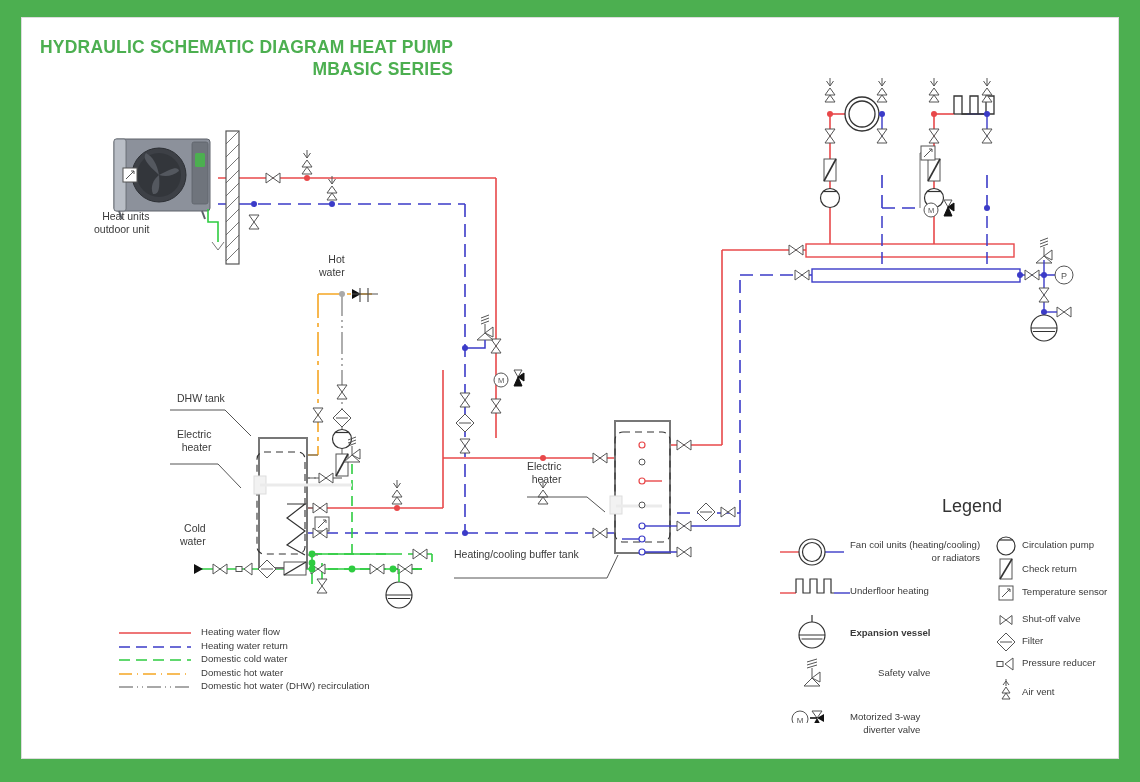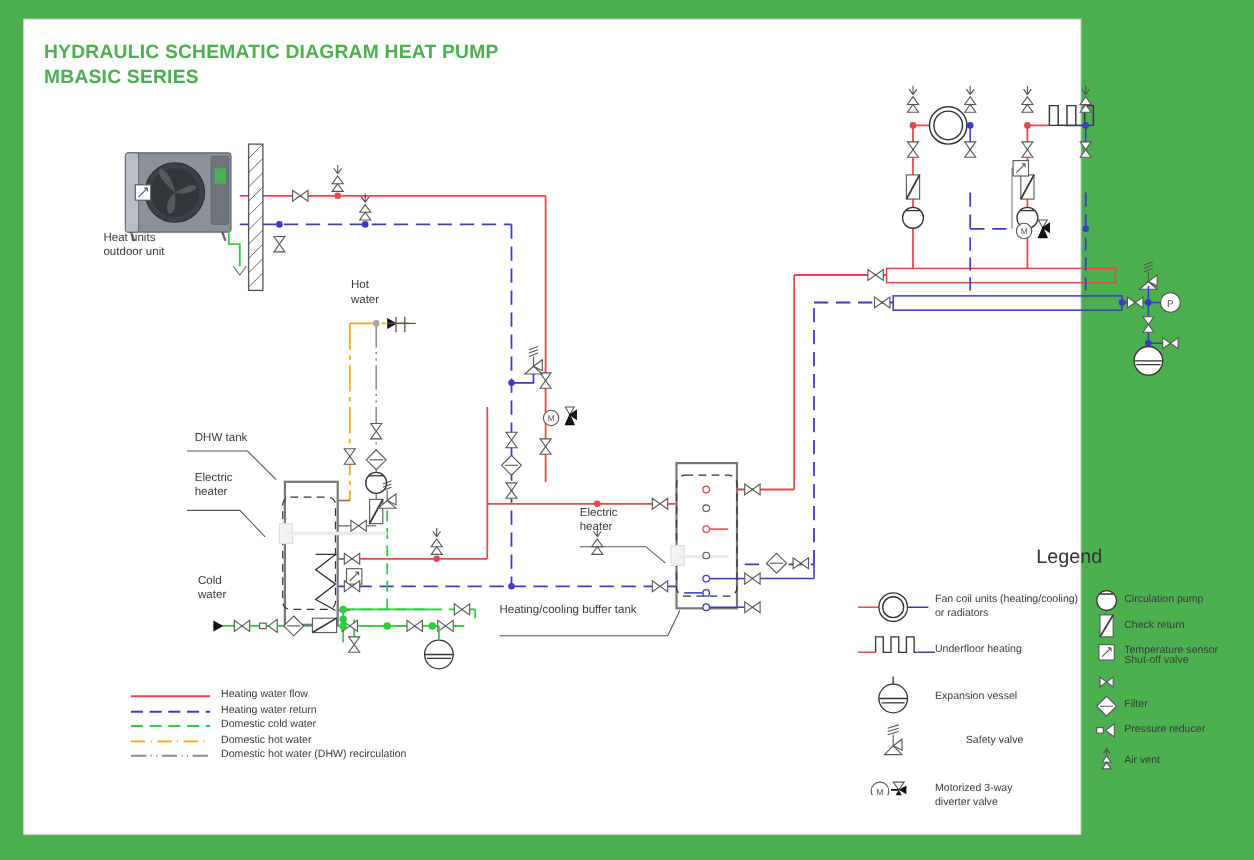--- a/index.html
+++ b/index.html
@@ -5,23 +5,24 @@
   html,body{margin:0;padding:0;}
   body{
     width:1140px;height:782px;
     background:#4CAF50;
     font-family:"Liberation Sans", sans-serif;
     overflow:hidden;
   }
   #frame{
     position:absolute;
     left:22px;top:18px;
-    width:960px;height:740px;
+    width:1096px;height:740px;
     background:#ffffff;
     box-shadow:0 0 0 1px #dcdcdc;
+    text-align:right;
   }
   #canvas{position:absolute;left:0;top:0;width:1096px;height:740px;}
   .title{
     position:absolute;
     left:18px;top:18px;
     font-size:17.5px;
     font-weight:bold;
     letter-spacing:.2px;
     color:#4CAF50;
     line-height:22px;
@@ -496,29 +497,29 @@
     <g>
       <path d="M230,170 L238,170 L234,164 Z M230,176 L238,176 L234,170 Z" fill="#fff" stroke="#555" stroke-width="1"></path>
       <path d="M234,163 L234,156 M234,158 L231,162 M234,158 L237,162" stroke="#555" stroke-width="1" fill="none"></path>
     </g>
   </svg>
 
   <div id="legend-left-labels" style="position:absolute;left:828px;top:505px;width:190px;height:210px;">
       <div class="lbl small" style="left:0;top:16px;">Fan coil units (heating/cooling)
 or radiators</div>
       <div class="lbl small" style="left:0;top:62px;">Underfloor heating</div>
-      <div class="lbl small" style="left:0;top:104px;">Expansion vessel</div>
+      <div class="lbl small" style="left:0;top:104px;font-weight:bold;">Expansion vessel</div>
       <div class="lbl small" style="left:0;top:144px;margin-left:28px;">Safety valve</div>
       <div class="lbl small" style="left:0;top:188px;">Motorized 3-way
 diverter valve</div>
     </div>
   <div id="legend-right-labels" style="position:absolute;left:1000px;top:505px;width:150px;height:210px;">
       <div class="lbl small" style="left:0;top:16px;">Circulation pump</div>
       <div class="lbl small" style="left:0;top:40px;">Check return</div>
       <div class="lbl small" style="left:0;top:63px;">Temperature sensor</div>
-      <div class="lbl small" style="left:0;top:72px;">Shut-off valve</div>
+      <div class="lbl small" style="left:0;top:90px;">Shut-off valve</div>
       <div class="lbl small" style="left:0;top:112px;">Filter</div>
       <div class="lbl small" style="left:0;top:134px;">Pressure reducer</div>
       <div class="lbl small" style="left:0;top:163px;">Air vent</div>
     </div>
 
 
 </div>
 
 </body></html>

